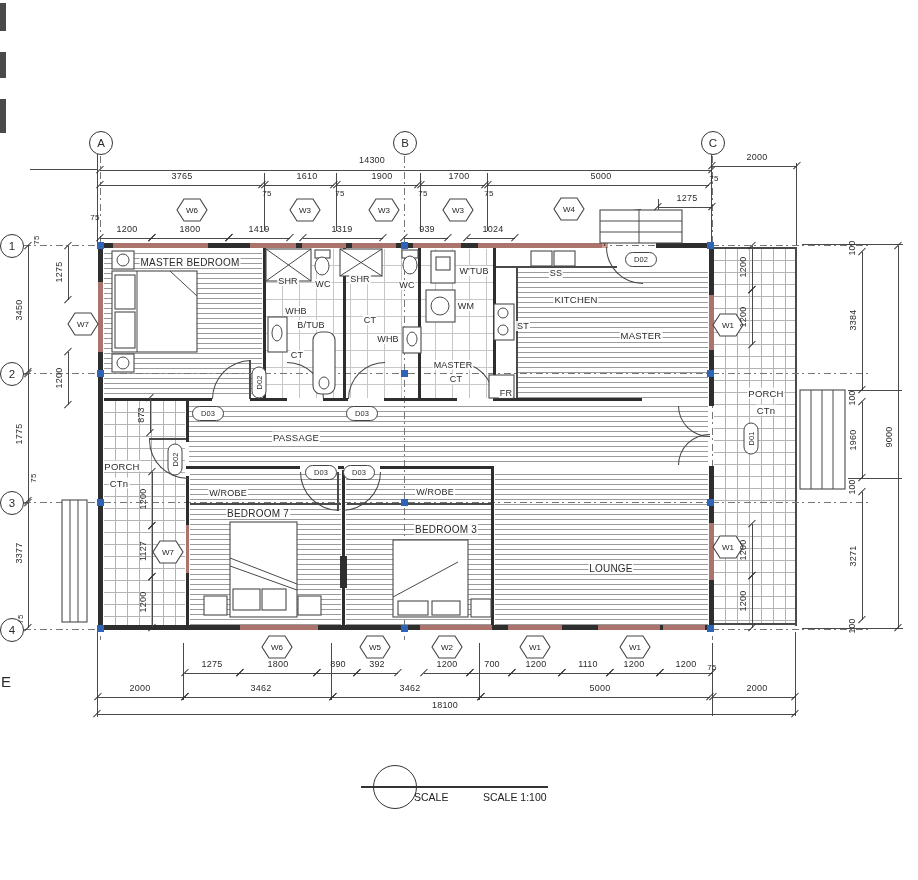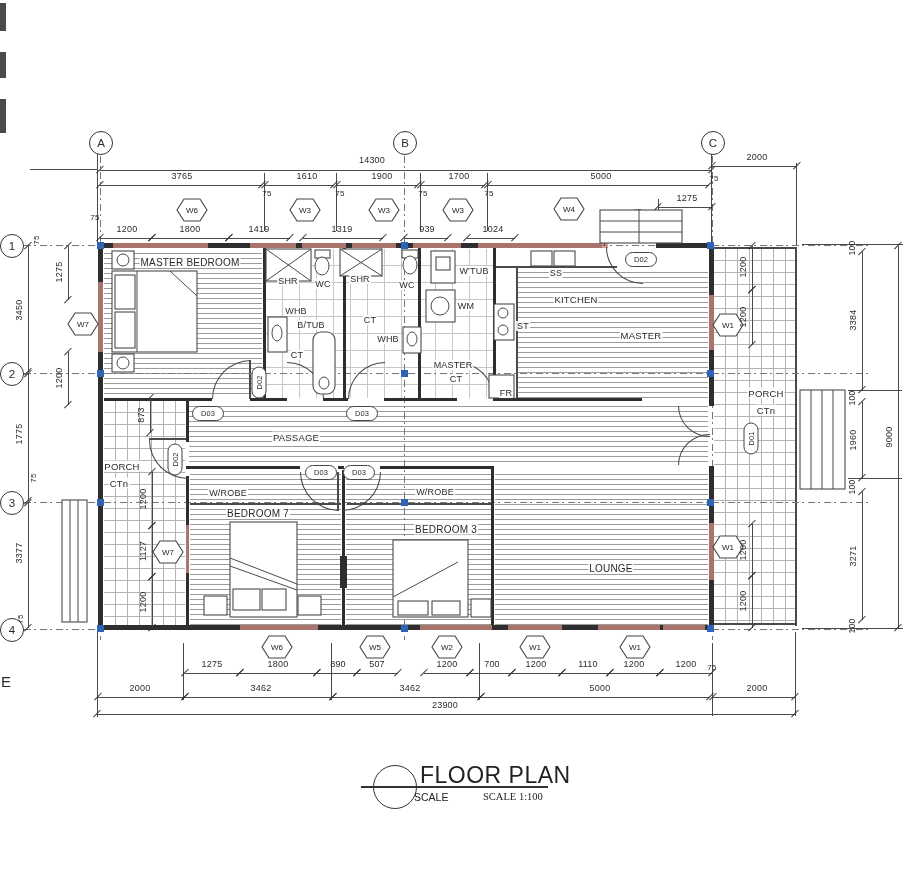--- a/index.html
+++ b/index.html
@@ -122,23 +122,22 @@
       <text x="375" y="650" text-anchor="middle" font-size="8px" fill="#222" font-family="&quot;Liberation Sans&quot;,sans-serif">W5</text>
       <polygon points="439,636 455,636 462,647 455,658 439,658 432,647" fill="#fff" stroke="#444" stroke-width="1.1"></polygon>
       <text x="447" y="650" text-anchor="middle" font-size="8px" fill="#222" font-family="&quot;Liberation Sans&quot;,sans-serif">W2</text>
       <polygon points="527,636 543,636 550,647 543,658 527,658 520,647" fill="#fff" stroke="#444" stroke-width="1.1"></polygon>
       <text x="535" y="650" text-anchor="middle" font-size="8px" fill="#222" font-family="&quot;Liberation Sans&quot;,sans-serif">W1</text>
       <polygon points="627,636 643,636 650,647 643,658 627,658 620,647" fill="#fff" stroke="#444" stroke-width="1.1"></polygon>
       <text x="635" y="650" text-anchor="middle" font-size="8px" fill="#222" font-family="&quot;Liberation Sans&quot;,sans-serif">W1</text>
     </svg>
   <div class="tb-circle" style="z-index:9;"></div>
   <div class="tb-line" style="z-index:9;"></div>
-  <div class="tb-title" style="z-index:9;">FLOOR PLAN</div>
   <div class="tb-sub" style="z-index:9;">SCALE</div>
-  <div class="tb-scale" style="z-index:9;font-family:Liberation Serif, serif;">SCALE 1:100</div>
+  <div class="tb-scale" style="z-index:9;">SCALE 1:100</div>
 <div class="abs hatch-h" style="left: 104px; top: 249px; width: 158px; height: 149px; z-index: 1;"></div>
     <div class="abs hatch-h" style="left: 518px; top: 268px; width: 190px; height: 130px; z-index: 1;"></div>
     <div class="abs hatch-h" style="left: 189px; top: 402px; width: 519px; height: 64px; z-index: 1;"></div>
     <div class="abs hatch-h" style="left: 495px; top: 470px; width: 213px; height: 155px; z-index: 1;"></div>
     <div class="abs hatch-h" style="left: 190px; top: 470px; width: 151px; height: 155px; z-index: 1;"></div>
     <div class="abs hatch-h" style="left: 346px; top: 470px; width: 145px; height: 155px; z-index: 1;"></div>
     <div class="abs hatch-g" style="left: 714px; top: 249px; width: 83px; height: 375px; z-index: 1;"></div>
     <div class="abs hatch-g" style="left: 104px; top: 401px; width: 81px; height: 224px; z-index: 1;"></div>
     <div class="abs hatch-t" style="left: 266px; top: 249px; width: 227px; height: 149px; z-index: 1;"></div>
     <div class="abs" style="left: 190px; top: 503px; width: 151px; height: 2px; background: rgb(74, 74, 74); z-index: 2;"></div>
@@ -299,21 +298,21 @@
     <div class="tick" style="left: 235px; top: 672.4px; z-index: 6;"></div>
     <div class="tick" style="left: 312px; top: 672.4px; z-index: 6;"></div>
     <div class="lab" style="left: 278px; top: 664px; font-size: 9px; z-index: 7;">1800</div>
     <div class="dl" style="left: 317px; top: 673px; width: 40px; height: 1px; z-index: 6;"></div>
     <div class="tick" style="left: 312px; top: 672.4px; z-index: 6;"></div>
     <div class="tick" style="left: 352px; top: 672.4px; z-index: 6;"></div>
     <div class="lab" style="left: 338px; top: 664px; font-size: 9px; z-index: 7;">890</div>
     <div class="dl" style="left: 357px; top: 673px; width: 41px; height: 1px; z-index: 6;"></div>
     <div class="tick" style="left: 352px; top: 672.4px; z-index: 6;"></div>
     <div class="tick" style="left: 393px; top: 672.4px; z-index: 6;"></div>
-    <div class="lab" style="left: 377px; top: 664px; font-size: 9px; z-index: 7;">507</div>
+    <div class="lab" style="left: 377px; top: 664px; font-size: 9px; z-index: 7;">392</div>
     <div class="dl" style="left: 424px; top: 673px; width: 46px; height: 1px; z-index: 6;"></div>
     <div class="tick" style="left: 419px; top: 672.4px; z-index: 6;"></div>
     <div class="tick" style="left: 465px; top: 672.4px; z-index: 6;"></div>
     <div class="lab" style="left: 447px; top: 664px; font-size: 9px; z-index: 7;">1200</div>
     <div class="dl" style="left: 470px; top: 673px; width: 42px; height: 1px; z-index: 6;"></div>
     <div class="tick" style="left: 465px; top: 672.4px; z-index: 6;"></div>
     <div class="tick" style="left: 507px; top: 672.4px; z-index: 6;"></div>
     <div class="lab" style="left: 492px; top: 664px; font-size: 9px; z-index: 7;">700</div>
     <div class="dl" style="left: 512px; top: 673px; width: 50px; height: 1px; z-index: 6;"></div>
     <div class="tick" style="left: 507px; top: 672.4px; z-index: 6;"></div>
@@ -347,21 +346,21 @@
     <div class="tick" style="left: 476px; top: 696.4px; z-index: 6;"></div>
     <div class="tick" style="left: 705px; top: 696.4px; z-index: 6;"></div>
     <div class="lab" style="left: 600px; top: 688px; font-size: 9px; z-index: 7;">5000</div>
     <div class="dl" style="left: 713px; top: 697px; width: 82px; height: 1px; z-index: 6;"></div>
     <div class="tick" style="left: 708px; top: 696.4px; z-index: 6;"></div>
     <div class="tick" style="left: 790px; top: 696.4px; z-index: 6;"></div>
     <div class="lab" style="left: 757px; top: 688px; font-size: 9px; z-index: 7;">2000</div>
     <div class="dl" style="left: 97px; top: 714px; width: 698px; height: 1px; z-index: 6;"></div>
     <div class="tick" style="left: 92px; top: 713.4px; z-index: 6;"></div>
     <div class="tick" style="left: 790px; top: 713.4px; z-index: 6;"></div>
-    <div class="lab" style="left: 445px; top: 705px; font-size: 9px; z-index: 7;">23900</div>
+    <div class="lab" style="left: 445px; top: 705px; font-size: 9px; z-index: 7;">18100</div>
     <div class="dl" style="left: 28px; top: 246px; width: 1px; height: 126px; z-index: 6;"></div>
     <div class="tick" style="left: 23px; top: 245.4px; z-index: 6;"></div>
     <div class="tick" style="left: 23px; top: 371.4px; z-index: 6;"></div>
     <div class="lab rot" style="left: 19px; top: 310px; font-size: 9px; z-index: 7;">3450</div>
     <div class="dl" style="left: 28px; top: 374px; width: 1px; height: 127px; z-index: 6;"></div>
     <div class="tick" style="left: 23px; top: 373.4px; z-index: 6;"></div>
     <div class="tick" style="left: 23px; top: 500.4px; z-index: 6;"></div>
     <div class="lab rot" style="left: 19px; top: 434px; font-size: 9px; z-index: 7;">1775</div>
     <div class="dl" style="left: 28px; top: 503px; width: 1px; height: 125px; z-index: 6;"></div>
     <div class="tick" style="left: 23px; top: 502.4px; z-index: 6;"></div>

